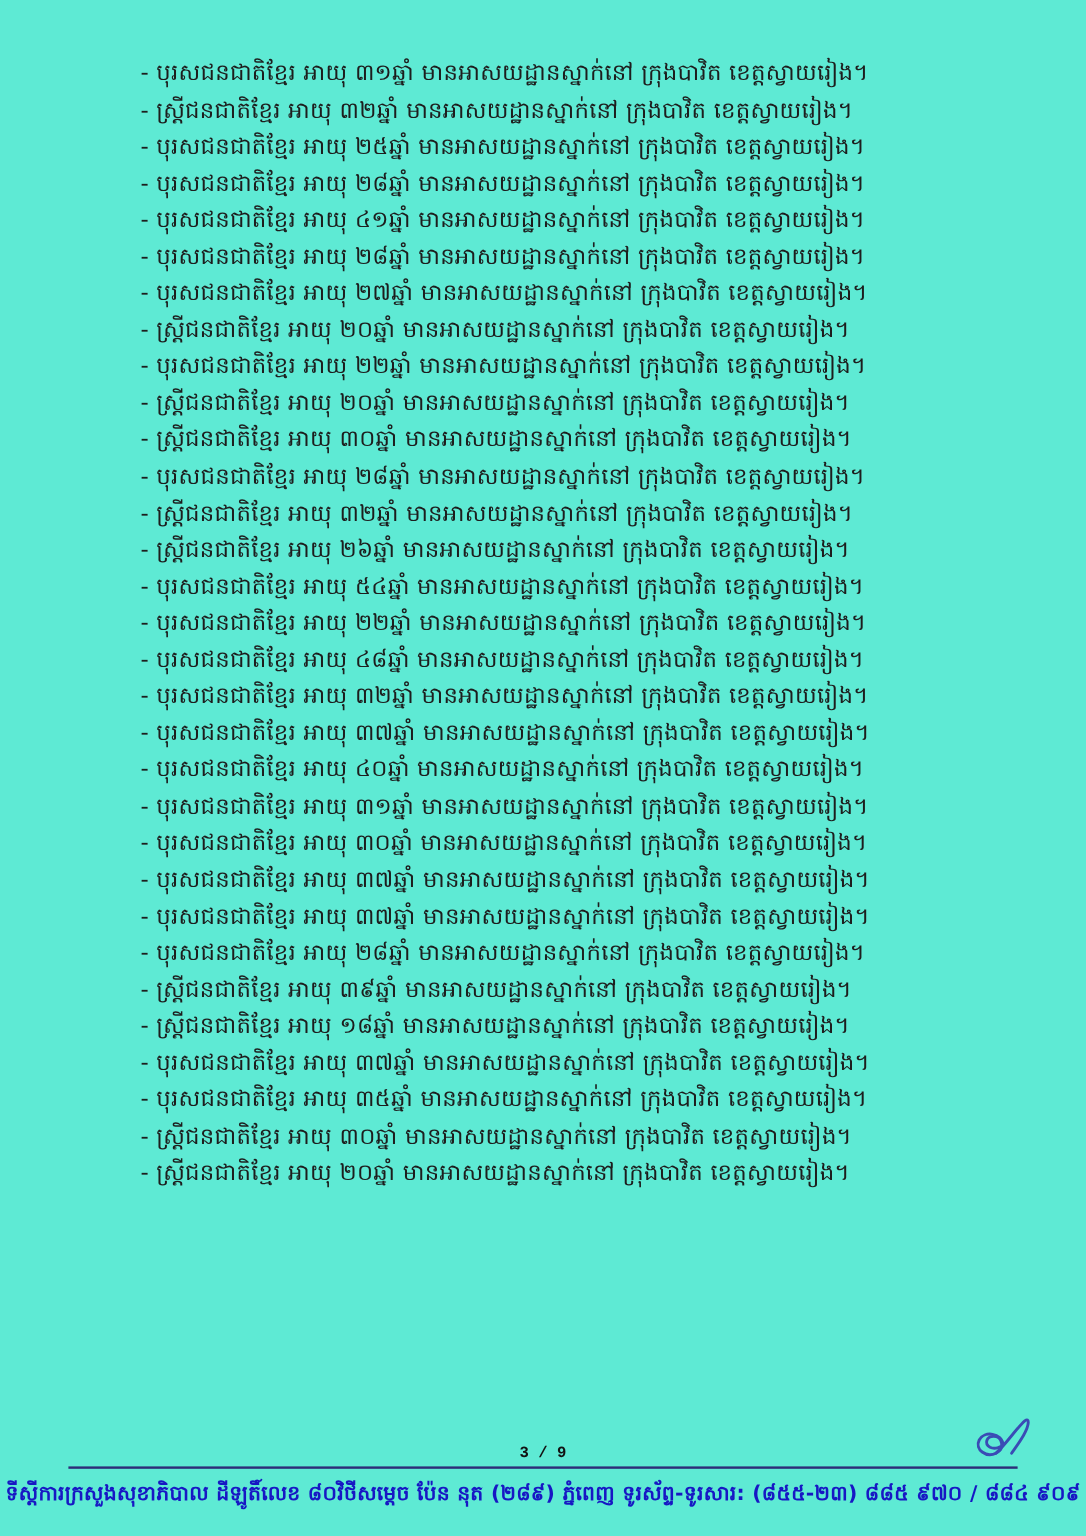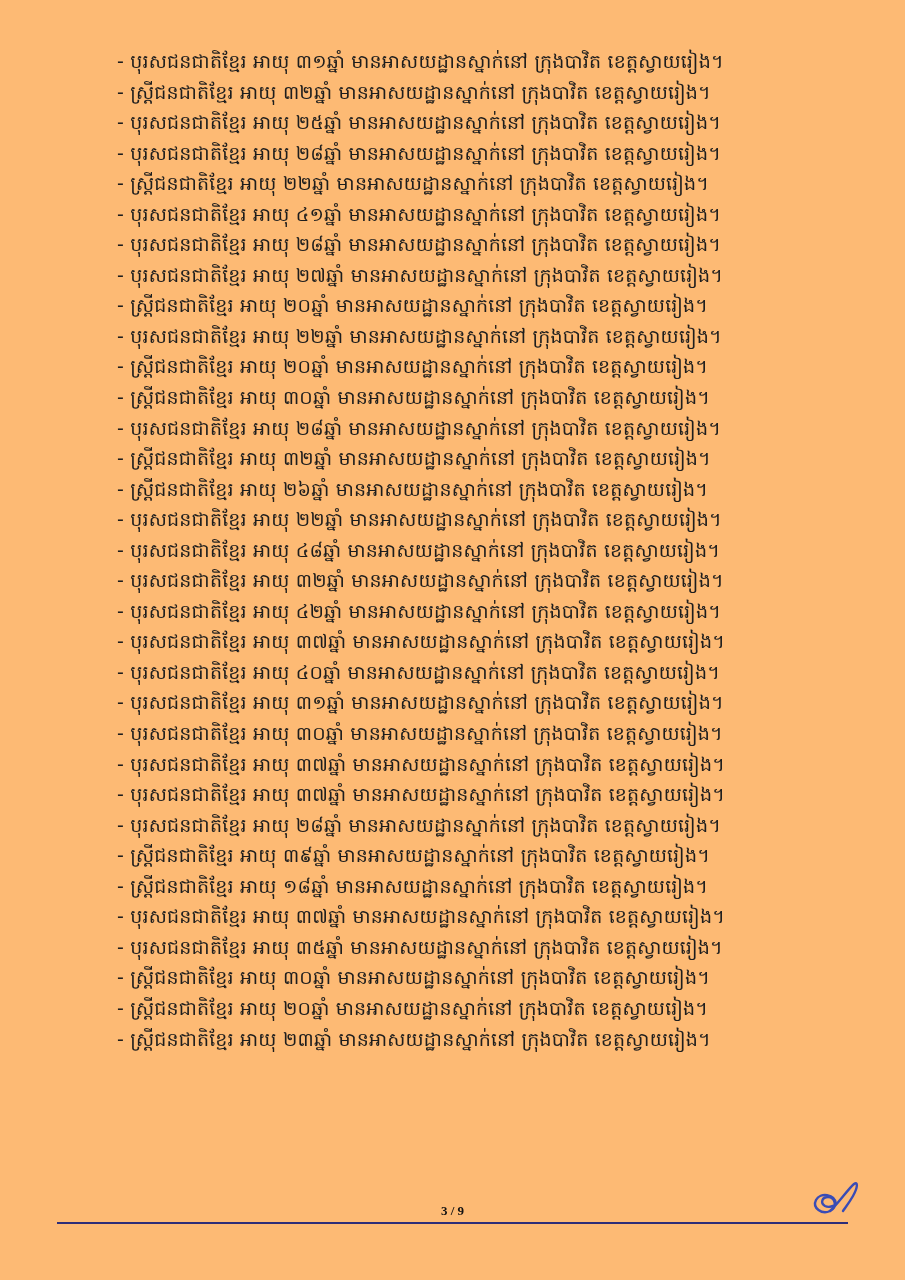--- a/index.html
+++ b/index.html
@@ -1,33 +1,33 @@
 <!DOCTYPE html>
 <html><head>
 <meta charset="utf-8">
 <style>
   html,body{margin:0;padding:0;}
   body{
     width:905px;height:1280px;position:relative;background:#f6f6f4;
     font-family:"DejaVu Sans",sans-serif;
   }
   .page{
-    position:absolute;inset:0;background:#fdba74;overflow:hidden;
+    position:absolute;inset:0;background:#5eead4;overflow:hidden;
   }
   .content{
     position:absolute;left:117px;top:46px;width:720px;
     color:#1d1d1d;font-size:19px;overflow:hidden;
   }
   .line{
     height:30.55px;line-height:30.55px;white-space:nowrap;
     letter-spacing:0.2px;overflow:hidden;
   }
   .pagenum{
     position:absolute;top:1203px;left:0;width:100%;text-align:center;
-    font-family:Liberation Serif, serif;font-weight:bold;font-size:13px;color:#121212;
+    font-family:Liberation Mono, monospace;font-weight:bold;font-size:13px;color:#121212;
   }
   .rule{
     position:absolute;top:1222px;left:57px;width:791px;height:2px;background:#2d2d78;
   }
   .footer-line{
     position:absolute;top:1233px;left:0;width:100%;text-align:center;
     font-weight:bold;font-size:17px;color:#1717c4;letter-spacing:0.2px;white-space:nowrap;
   }
   .signature{
     position:absolute;left:808px;top:1180px;width:62px;height:40px;
@@ -37,54 +37,53 @@
 <body>
 
 <div class="page">
 
   <div class="content">
 
   <div class="line">- បុរសជនជាតិខ្មែរ អាយុ ៣១ឆ្នាំ មានអាសយដ្ឋានស្នាក់នៅ ក្រុងបាវិត ខេត្តស្វាយរៀង។</div>
       <div class="line">- ស្ត្រីជនជាតិខ្មែរ អាយុ ៣២ឆ្នាំ មានអាសយដ្ឋានស្នាក់នៅ ក្រុងបាវិត ខេត្តស្វាយរៀង។</div>
       <div class="line">- បុរសជនជាតិខ្មែរ អាយុ ២៥ឆ្នាំ មានអាសយដ្ឋានស្នាក់នៅ ក្រុងបាវិត ខេត្តស្វាយរៀង។</div>
       <div class="line">- បុរសជនជាតិខ្មែរ អាយុ ២៨ឆ្នាំ មានអាសយដ្ឋានស្នាក់នៅ ក្រុងបាវិត ខេត្តស្វាយរៀង។</div>
-      <div class="line">- ស្ត្រីជនជាតិខ្មែរ អាយុ ២២ឆ្នាំ មានអាសយដ្ឋានស្នាក់នៅ ក្រុងបាវិត ខេត្តស្វាយរៀង។</div>
       <div class="line">- បុរសជនជាតិខ្មែរ អាយុ ៤១ឆ្នាំ មានអាសយដ្ឋានស្នាក់នៅ ក្រុងបាវិត ខេត្តស្វាយរៀង។</div>
       <div class="line">- បុរសជនជាតិខ្មែរ អាយុ ២៨ឆ្នាំ មានអាសយដ្ឋានស្នាក់នៅ ក្រុងបាវិត ខេត្តស្វាយរៀង។</div>
       <div class="line">- បុរសជនជាតិខ្មែរ អាយុ ២៧ឆ្នាំ មានអាសយដ្ឋានស្នាក់នៅ ក្រុងបាវិត ខេត្តស្វាយរៀង។</div>
       <div class="line">- ស្ត្រីជនជាតិខ្មែរ អាយុ ២០ឆ្នាំ មានអាសយដ្ឋានស្នាក់នៅ ក្រុងបាវិត ខេត្តស្វាយរៀង។</div>
       <div class="line">- បុរសជនជាតិខ្មែរ អាយុ ២២ឆ្នាំ មានអាសយដ្ឋានស្នាក់នៅ ក្រុងបាវិត ខេត្តស្វាយរៀង។</div>
       <div class="line">- ស្ត្រីជនជាតិខ្មែរ អាយុ ២០ឆ្នាំ មានអាសយដ្ឋានស្នាក់នៅ ក្រុងបាវិត ខេត្តស្វាយរៀង។</div>
       <div class="line">- ស្ត្រីជនជាតិខ្មែរ អាយុ ៣០ឆ្នាំ មានអាសយដ្ឋានស្នាក់នៅ ក្រុងបាវិត ខេត្តស្វាយរៀង។</div>
       <div class="line">- បុរសជនជាតិខ្មែរ អាយុ ២៨ឆ្នាំ មានអាសយដ្ឋានស្នាក់នៅ ក្រុងបាវិត ខេត្តស្វាយរៀង។</div>
       <div class="line">- ស្ត្រីជនជាតិខ្មែរ អាយុ ៣២ឆ្នាំ មានអាសយដ្ឋានស្នាក់នៅ ក្រុងបាវិត ខេត្តស្វាយរៀង។</div>
       <div class="line">- ស្ត្រីជនជាតិខ្មែរ អាយុ ២៦ឆ្នាំ មានអាសយដ្ឋានស្នាក់នៅ ក្រុងបាវិត ខេត្តស្វាយរៀង។</div>
+      <div class="line">- បុរសជនជាតិខ្មែរ អាយុ ៥៤ឆ្នាំ មានអាសយដ្ឋានស្នាក់នៅ ក្រុងបាវិត ខេត្តស្វាយរៀង។</div>
       <div class="line">- បុរសជនជាតិខ្មែរ អាយុ ២២ឆ្នាំ មានអាសយដ្ឋានស្នាក់នៅ ក្រុងបាវិត ខេត្តស្វាយរៀង។</div>
       <div class="line">- បុរសជនជាតិខ្មែរ អាយុ ៤៨ឆ្នាំ មានអាសយដ្ឋានស្នាក់នៅ ក្រុងបាវិត ខេត្តស្វាយរៀង។</div>
       <div class="line">- បុរសជនជាតិខ្មែរ អាយុ ៣២ឆ្នាំ មានអាសយដ្ឋានស្នាក់នៅ ក្រុងបាវិត ខេត្តស្វាយរៀង។</div>
-      <div class="line">- បុរសជនជាតិខ្មែរ អាយុ ៤២ឆ្នាំ មានអាសយដ្ឋានស្នាក់នៅ ក្រុងបាវិត ខេត្តស្វាយរៀង។</div>
       <div class="line">- បុរសជនជាតិខ្មែរ អាយុ ៣៧ឆ្នាំ មានអាសយដ្ឋានស្នាក់នៅ ក្រុងបាវិត ខេត្តស្វាយរៀង។</div>
       <div class="line">- បុរសជនជាតិខ្មែរ អាយុ ៤០ឆ្នាំ មានអាសយដ្ឋានស្នាក់នៅ ក្រុងបាវិត ខេត្តស្វាយរៀង។</div>
       <div class="line">- បុរសជនជាតិខ្មែរ អាយុ ៣១ឆ្នាំ មានអាសយដ្ឋានស្នាក់នៅ ក្រុងបាវិត ខេត្តស្វាយរៀង។</div>
       <div class="line">- បុរសជនជាតិខ្មែរ អាយុ ៣០ឆ្នាំ មានអាសយដ្ឋានស្នាក់នៅ ក្រុងបាវិត ខេត្តស្វាយរៀង។</div>
       <div class="line">- បុរសជនជាតិខ្មែរ អាយុ ៣៧ឆ្នាំ មានអាសយដ្ឋានស្នាក់នៅ ក្រុងបាវិត ខេត្តស្វាយរៀង។</div>
       <div class="line">- បុរសជនជាតិខ្មែរ អាយុ ៣៧ឆ្នាំ មានអាសយដ្ឋានស្នាក់នៅ ក្រុងបាវិត ខេត្តស្វាយរៀង។</div>
       <div class="line">- បុរសជនជាតិខ្មែរ អាយុ ២៨ឆ្នាំ មានអាសយដ្ឋានស្នាក់នៅ ក្រុងបាវិត ខេត្តស្វាយរៀង។</div>
       <div class="line">- ស្ត្រីជនជាតិខ្មែរ អាយុ ៣៩ឆ្នាំ មានអាសយដ្ឋានស្នាក់នៅ ក្រុងបាវិត ខេត្តស្វាយរៀង។</div>
       <div class="line">- ស្ត្រីជនជាតិខ្មែរ អាយុ ១៨ឆ្នាំ មានអាសយដ្ឋានស្នាក់នៅ ក្រុងបាវិត ខេត្តស្វាយរៀង។</div>
       <div class="line">- បុរសជនជាតិខ្មែរ អាយុ ៣៧ឆ្នាំ មានអាសយដ្ឋានស្នាក់នៅ ក្រុងបាវិត ខេត្តស្វាយរៀង។</div>
       <div class="line">- បុរសជនជាតិខ្មែរ អាយុ ៣៥ឆ្នាំ មានអាសយដ្ឋានស្នាក់នៅ ក្រុងបាវិត ខេត្តស្វាយរៀង។</div>
       <div class="line">- ស្ត្រីជនជាតិខ្មែរ អាយុ ៣០ឆ្នាំ មានអាសយដ្ឋានស្នាក់នៅ ក្រុងបាវិត ខេត្តស្វាយរៀង។</div>
       <div class="line">- ស្ត្រីជនជាតិខ្មែរ អាយុ ២០ឆ្នាំ មានអាសយដ្ឋានស្នាក់នៅ ក្រុងបាវិត ខេត្តស្វាយរៀង។</div>
-      <div class="line">- ស្ត្រីជនជាតិខ្មែរ អាយុ ២៣ឆ្នាំ មានអាសយដ្ឋានស្នាក់នៅ ក្រុងបាវិត ខេត្តស្វាយរៀង។</div>
     </div>
 
   <div class="pagenum">3 / 9</div>
 
   <div class="rule"></div>
 
+  <div class="footer-line">ទីស្តីការក្រសួងសុខាភិបាល ដីឡូតិ៍លេខ ៨០វិថីសម្តេច ប៉ែន នុត (២៨៩) ភ្នំពេញ ទូរស័ព្ទ-ទូរសារ: (៨៥៥-២៣) ៨៨៥ ៩៧០ / ៨៨៤ ៩០៩</div>
 
   <svg class="signature" viewBox="0 0 62 40" fill="none" xmlns="http://www.w3.org/2000/svg">
     <path d="M28,24 C27,14 12,12 8,20 C4,28 14,35 22,31 C30,27 27,17 20,17 C14,17 12,23 17,26 C21,28 26,26 28,24" stroke="#3a4cb5" stroke-width="2.4" stroke-linecap="round"></path>
     <path d="M22,31 C30,24 40,9 46,4 C50,1 50,7 45,16 C41,23 37,28 35,31" stroke="#3a4cb5" stroke-width="2.4" stroke-linecap="round"></path>
   </svg>
 
 </div>
 
 </body></html>

